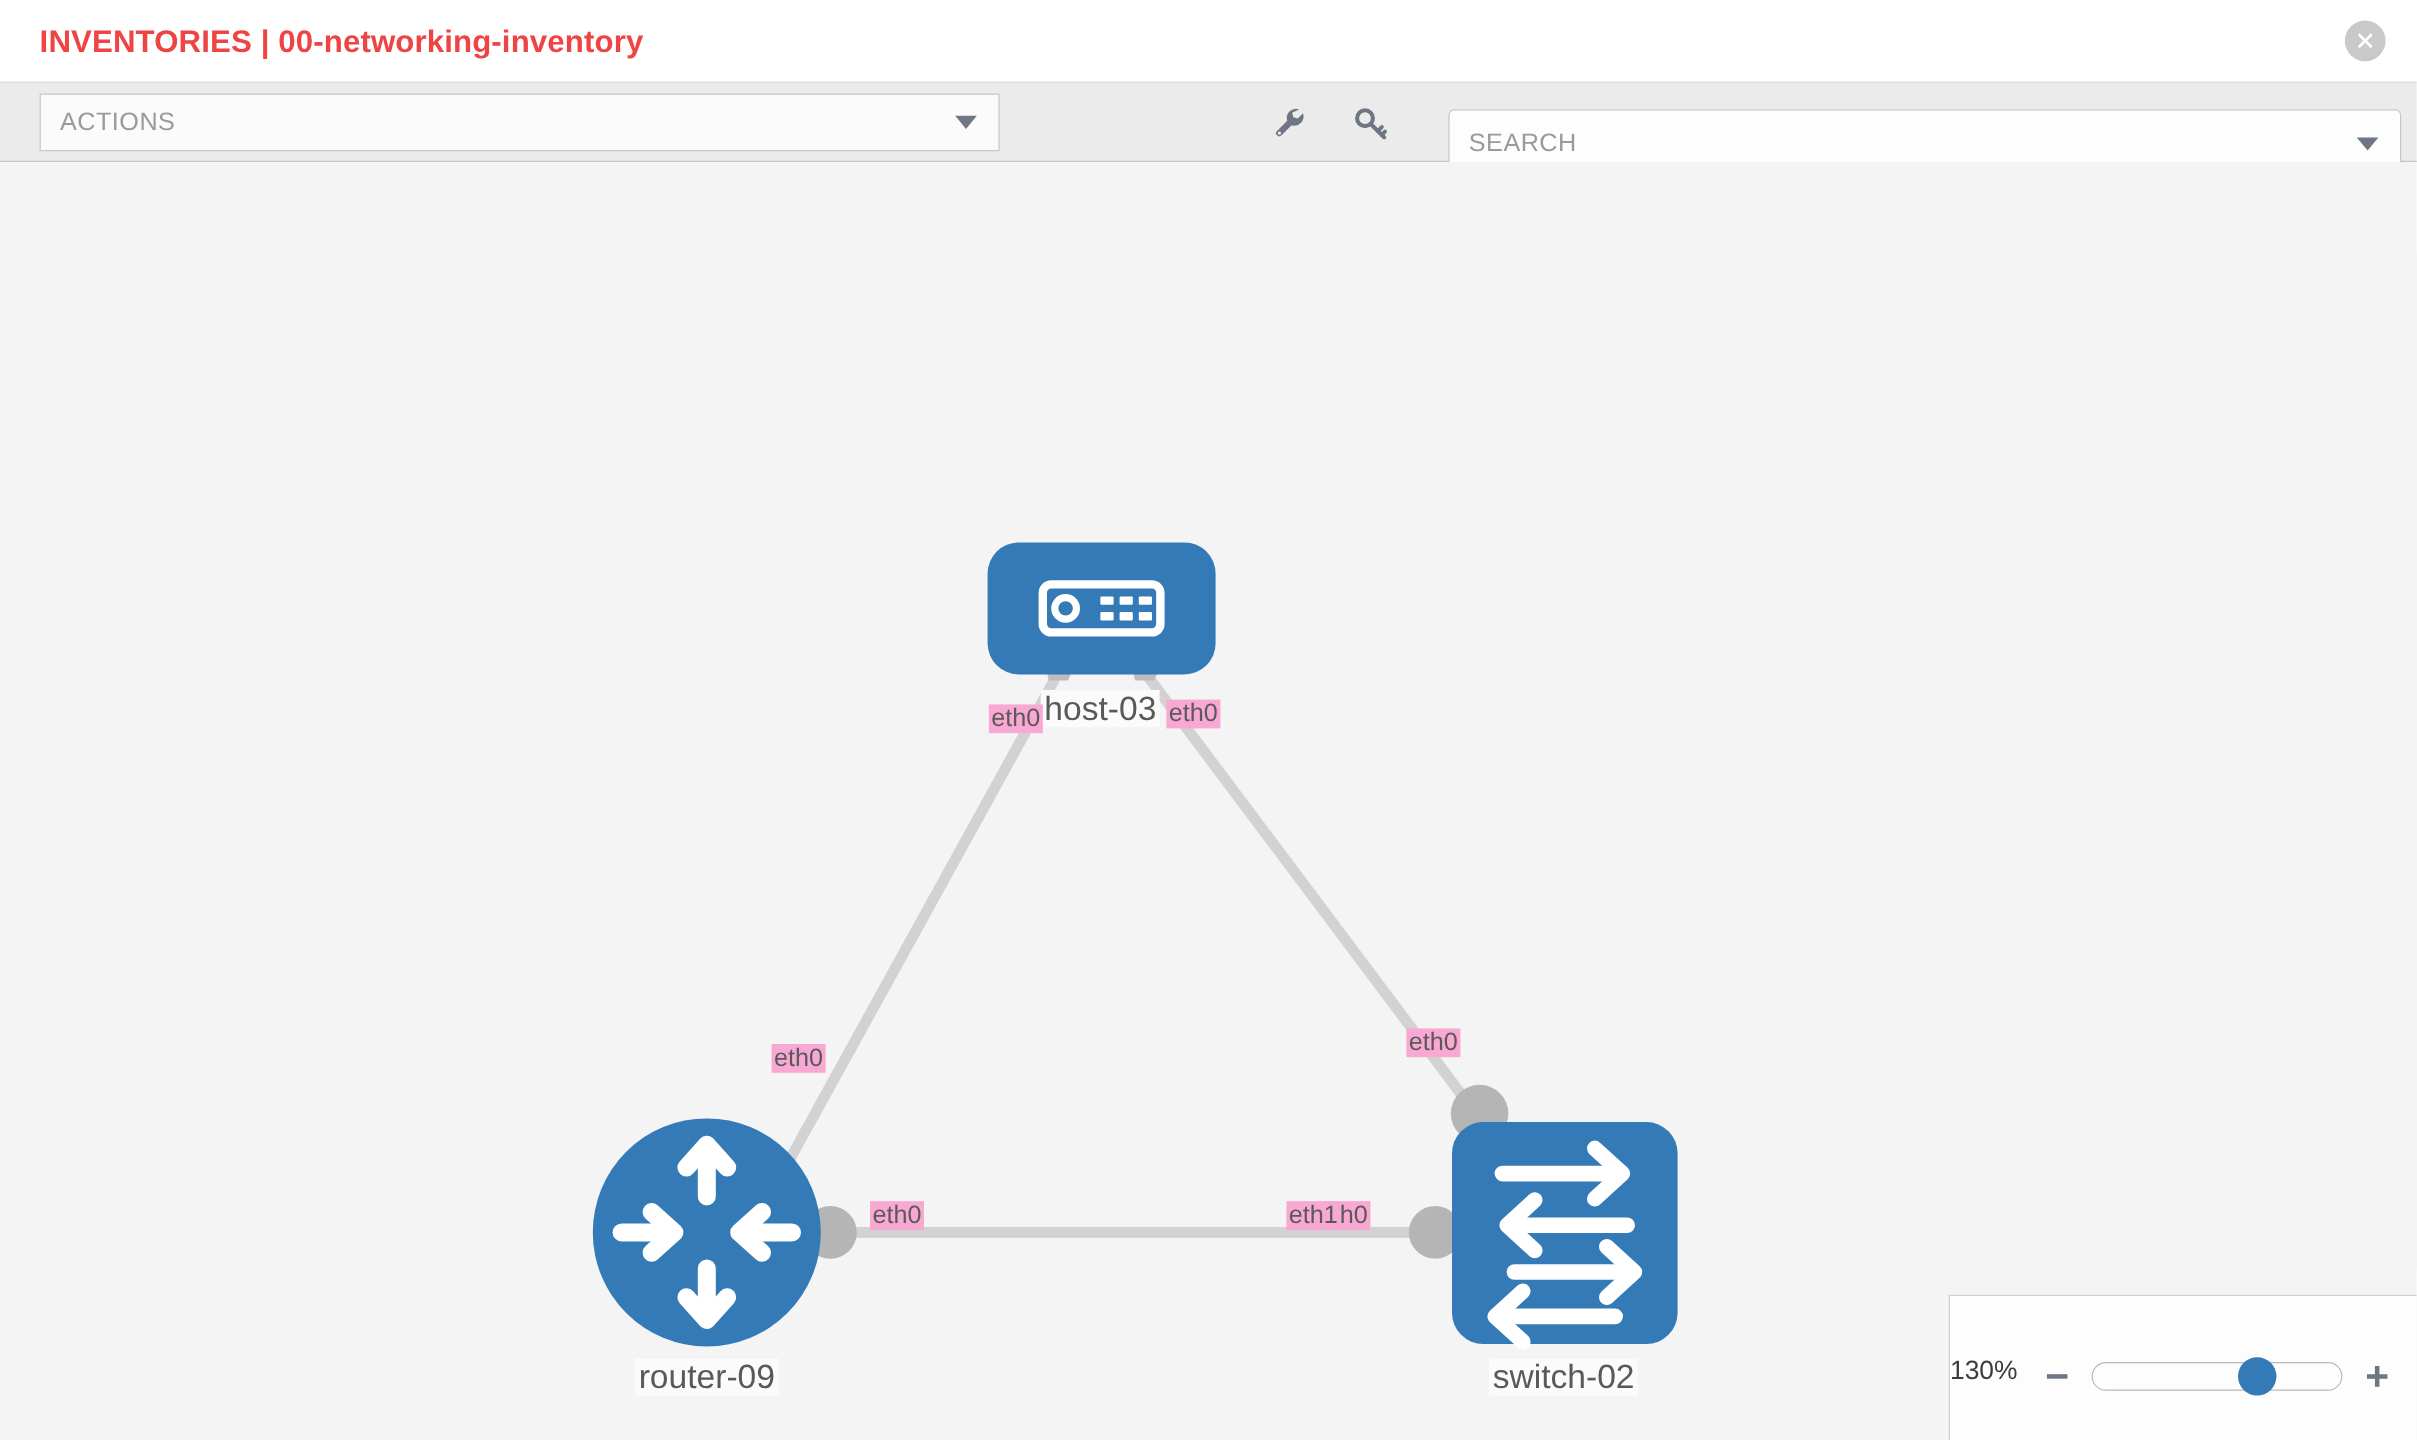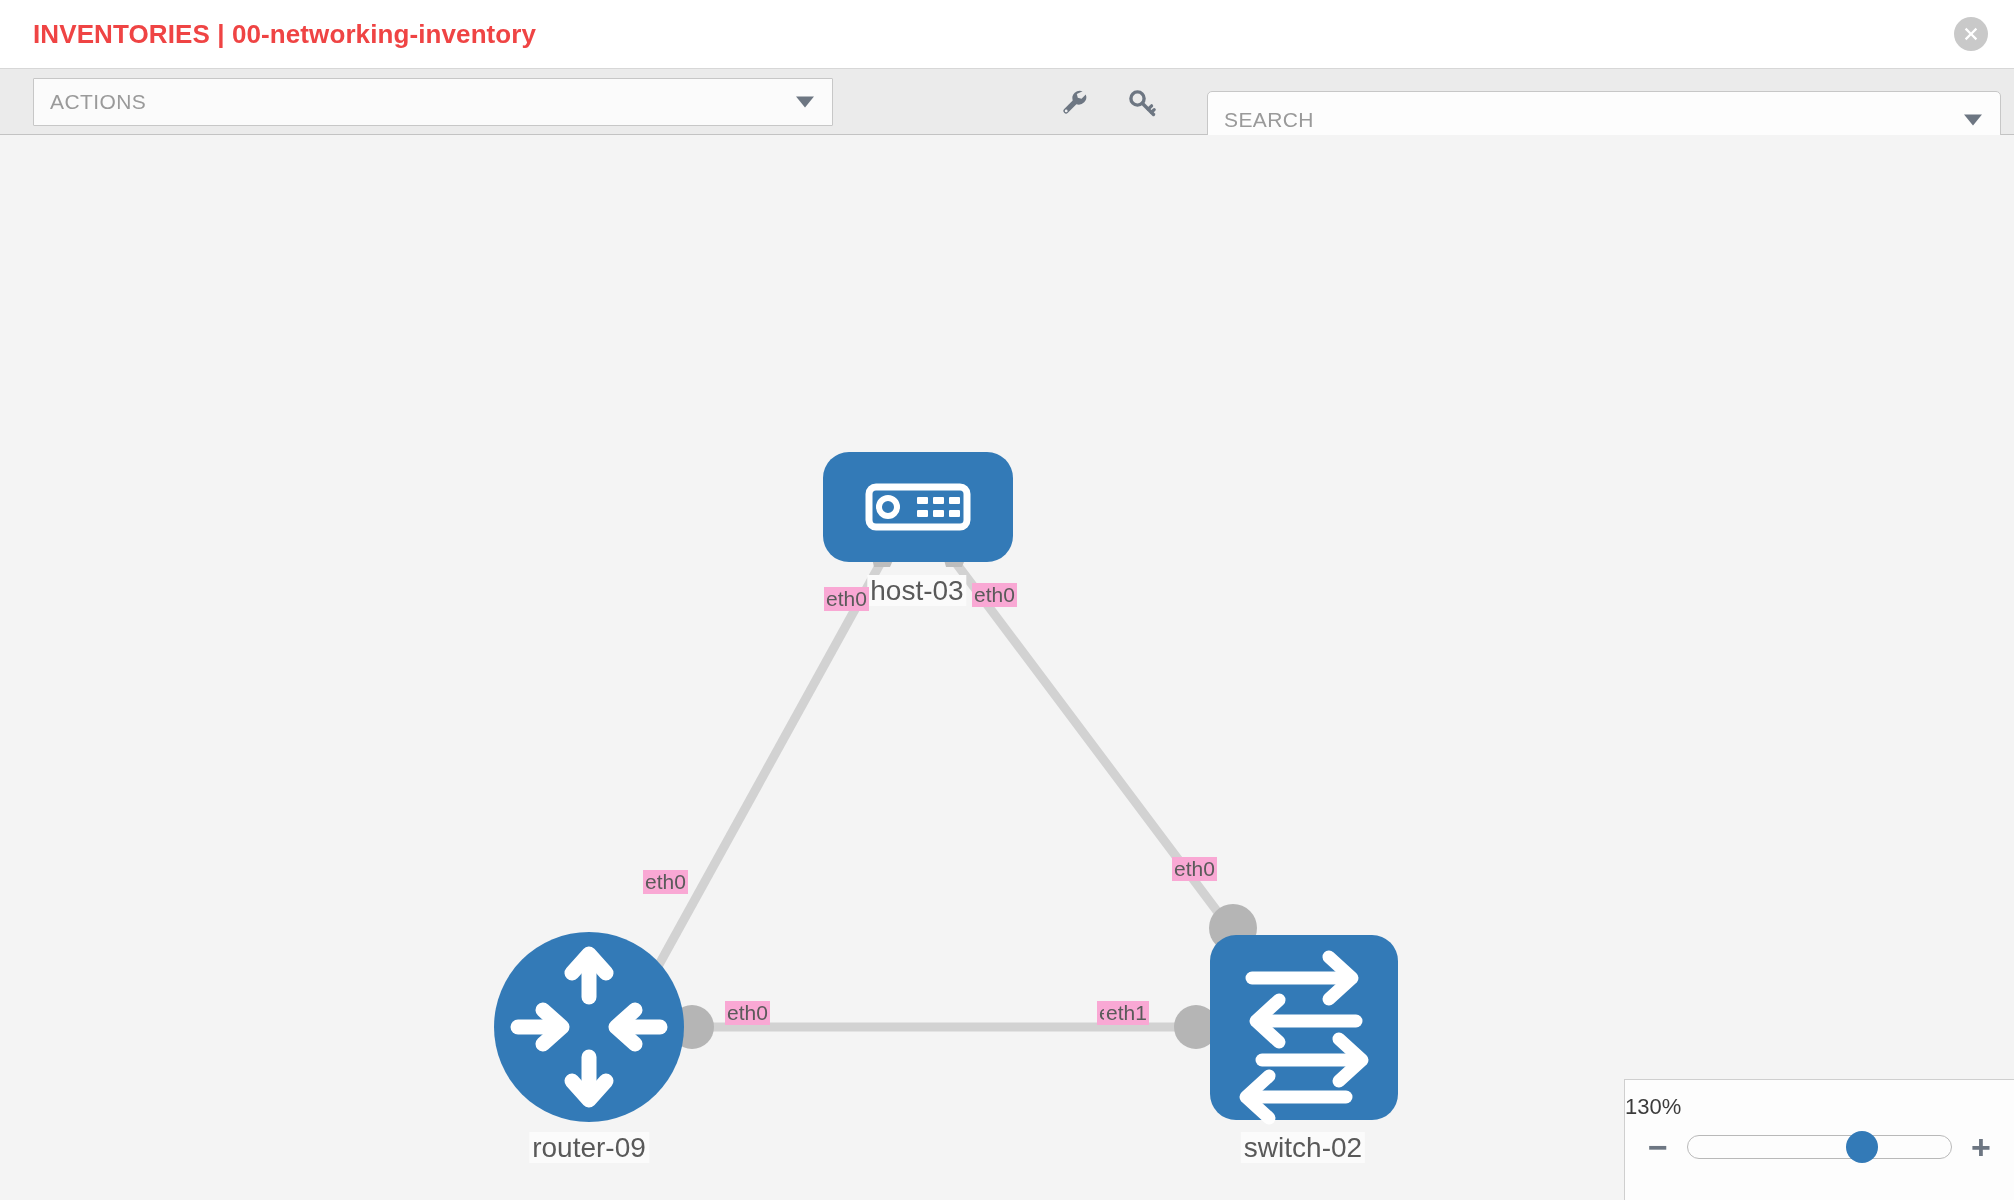--- a/index.html
+++ b/index.html
@@ -160,21 +160,22 @@
     position: absolute;
     right: 0;
     bottom: 0;
     width: 390px;
     height: 121px;
     background: #fdfdfd;
     border: 1px solid #cfcfcf;
     border-right: none;
     border-bottom: none;
     display: flex;
-    flex-direction: column;
+    flex-direction: row;
+    align-items: center;
     padding-top: 14px;
   }
   .zoom-value {
     font-size: 22px;
     color: #3c3c3c;
     margin-bottom: 10px;
   }
   .zoom-row {
     display: flex;
     align-items: center;
@@ -341,21 +342,21 @@
     <div class="node-label" style="left:917px; top:440px;">host-03</div>
     <div class="node-label" style="left:589px; top:997px;">router-09</div>
     <div class="node-label" style="left:1303px; top:997px;">switch-02</div>
 
     <div class="iface-label" style="left:824px;  top:452px;">eth0</div>
     <div class="iface-label" style="left:972px;  top:448px;">eth0</div>
     <div class="iface-label" style="left:643px;  top:735px;">eth0</div>
     <div class="iface-label" style="left:1172px; top:722px;">eth0</div>
     <div class="iface-label" style="left:725px;  top:866px;">eth0</div>
     <div class="iface-label" style="left:1097px; top:866px;">eth0</div>
-    <div class="iface-label" style="left:1104px; top:866px;">eth1</div>
+    <div class="iface-label" style="left:1072px; top:866px;">eth1</div>
 
     <div class="zoom-panel">
       <div class="zoom-value">130%</div>
       <div class="zoom-row">
         <div class="zoom-btn">−</div>
         <div class="zoom-track">
           <div class="zoom-thumb" id="zoom-thumb" style="left: 66%;"></div>
         </div>
         <div class="zoom-btn">+</div>
       </div>

